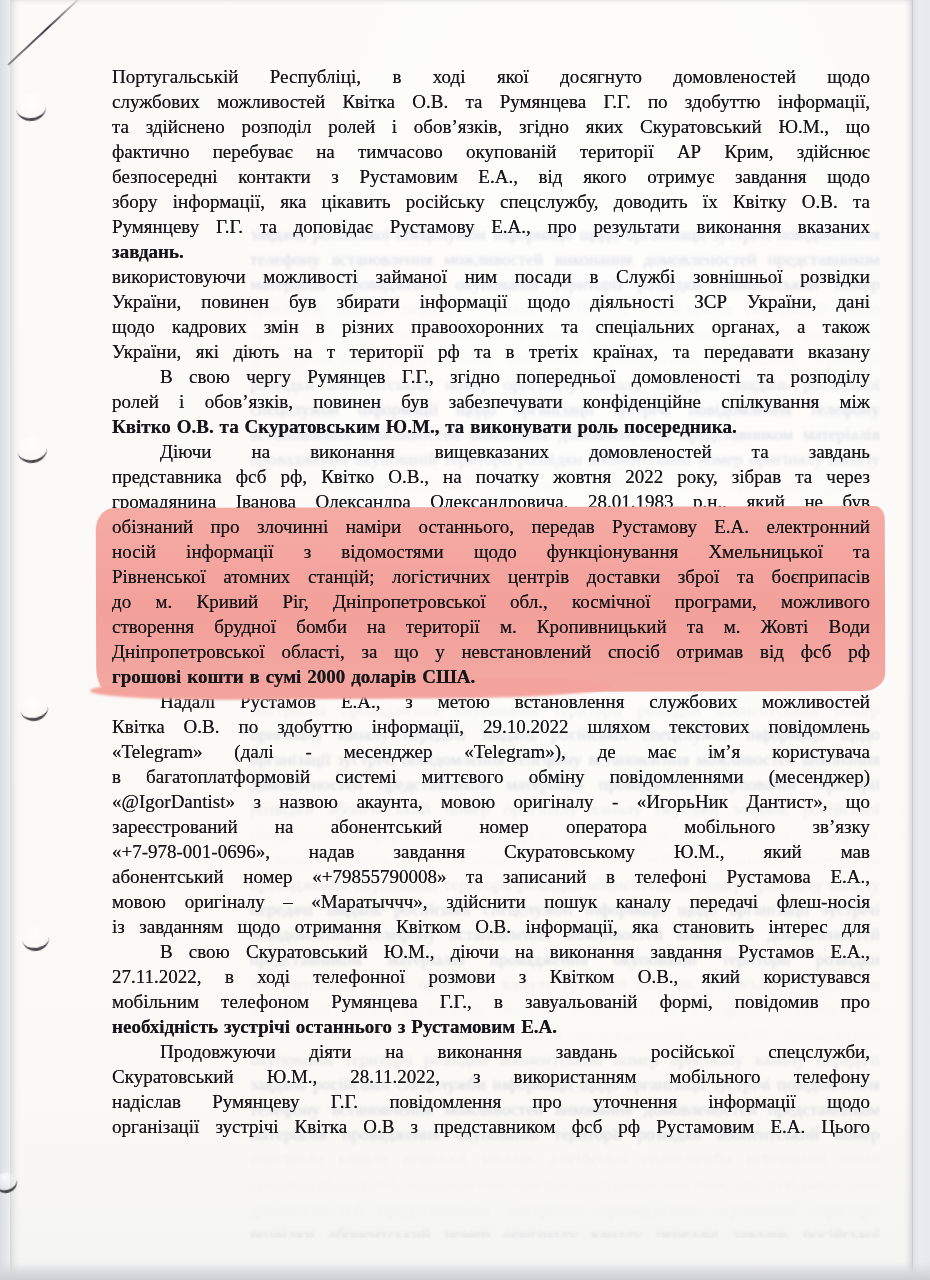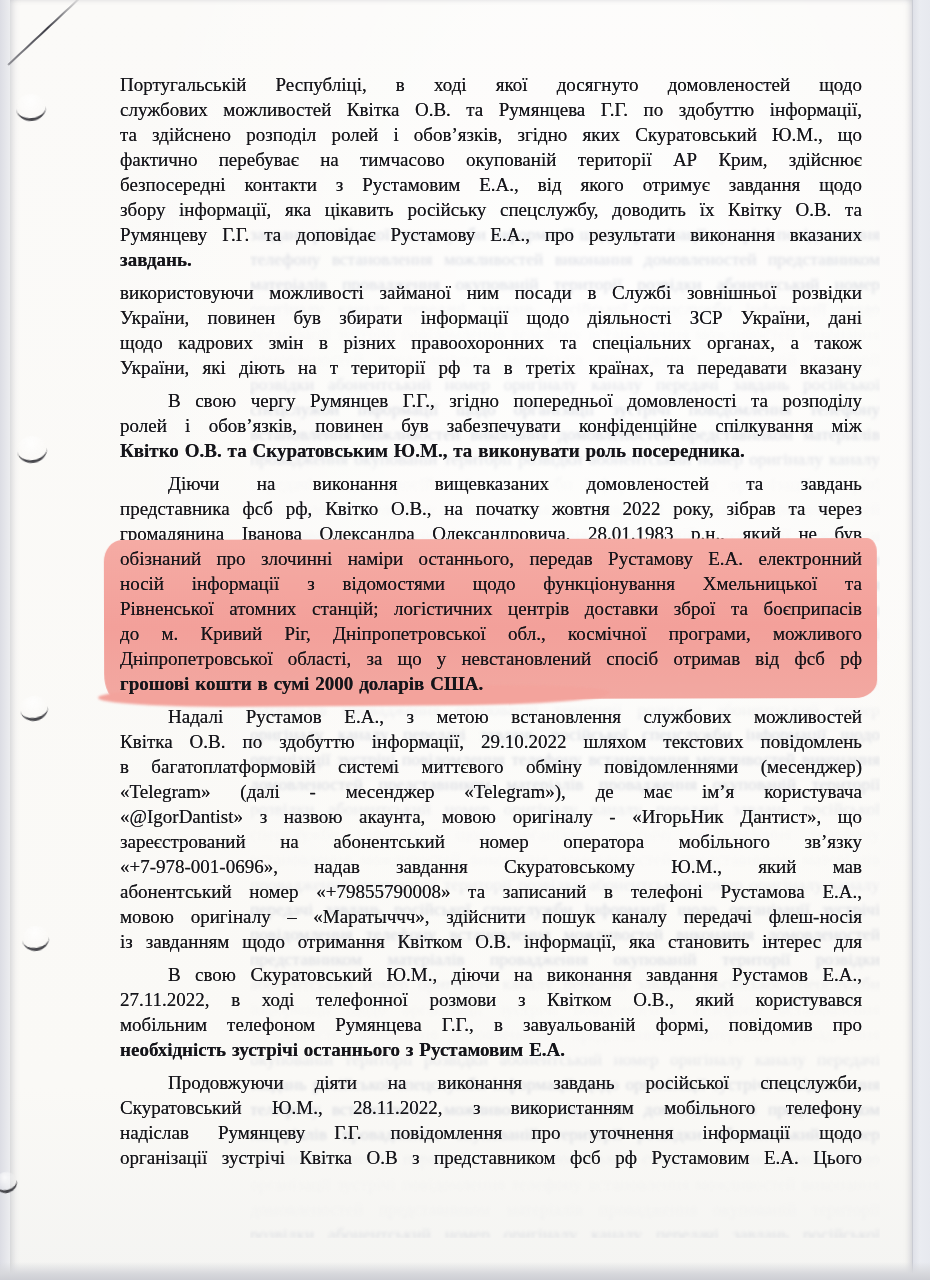--- a/index.html
+++ b/index.html
@@ -60,21 +60,21 @@
             mask-image:repeating-linear-gradient(180deg,#000 0 64px,rgba(0,0,0,.12) 92px 142px,#000 170px);
   }
 
   
   .text-col{
     position:absolute;left:112px;top:64px;width:758px;z-index:2;
     font-size:19px;line-height:25px;color:#15151a;
     text-shadow:0 0 .5px rgba(12,12,16,.75);
     word-spacing:.06em;
   }
-  .paragraph{margin:8px;}
+  .paragraph{margin:0;}
   .line{
     height:25px;overflow:hidden;
     text-align:justify;text-align-last:justify;
   }
   .line.indent{text-indent:48px;}
   .line.parend{text-align-last:left;font-weight:bold;}
 
   
   .hl-block{position:relative;isolation:isolate;}
   .hl-block::before{
@@ -137,29 +137,30 @@
       </div>
       <div class="paragraph">
         <div class="line indent">Діючи на виконання вищевказаних домовленостей та завдань</div>
         <div class="line">представника фсб рф, Квітко О.В., на початку жовтня 2022 року, зібрав та через</div>
         <div class="line">громадянина Іванова Олександра Олександровича, 28.01.1983 р.н., який не був</div>
         <div class="hl-block">
           <div class="line">обізнаний про злочинні наміри останнього, передав Рустамову Е.А. електронний</div>
           <div class="line">носій інформації з відомостями щодо функціонування Хмельницької та</div>
           <div class="line">Рівненської атомних станцій; логістичних центрів доставки зброї та боєприпасів</div>
           <div class="line">до м. Кривий Ріг, Дніпропетровської обл., космічної програми, можливого</div>
+          <div class="line">створення брудної бомби на території м. Кропивницький та м. Жовті Води</div>
           <div class="line">Дніпропетровської області, за що у невстановлений спосіб отримав від фсб рф</div>
           <div class="line parend">грошові кошти в сумі 2000 доларів США.</div>
         </div>
       </div>
       <div class="paragraph">
         <div class="line indent">Надалі Рустамов Е.А., з метою встановлення службових можливостей</div>
         <div class="line">Квітка О.В. по здобуттю інформації, 29.10.2022 шляхом текстових повідомлень</div>
+        <div class="line">«Telegram» (далі - месенджер «Telegram»), де має ім’я користувача</div>
         <div class="line">в багатоплатформовій системі миттєвого обміну повідомленнями (месенджер)</div>
-        <div class="line">«Telegram» (далі - месенджер «Telegram»), де має ім’я користувача</div>
         <div class="line">«@IgorDantist» з назвою акаунта, мовою оригіналу - «ИгорьНик Дантист», що</div>
         <div class="line">зареєстрований на абонентський номер оператора мобільного зв’язку</div>
         <div class="line">«+7-978-001-0696», надав завдання Скуратовському Ю.М., який мав</div>
         <div class="line">абонентський номер «+79855790008» та записаний в телефоні Рустамова Е.А.,</div>
         <div class="line">мовою оригіналу – «Маратыччч», здійснити пошук каналу передачі флеш-носія</div>
         <div class="line">із завданням щодо отримання Квітком О.В. інформації, яка становить інтерес для</div>
       </div>
       <div class="paragraph">
         <div class="line indent">В свою Скуратовський Ю.М., діючи на виконання завдання Рустамов Е.А.,</div>
         <div class="line">27.11.2022, в ході телефонної розмови з Квітком О.В., який користувався</div>

